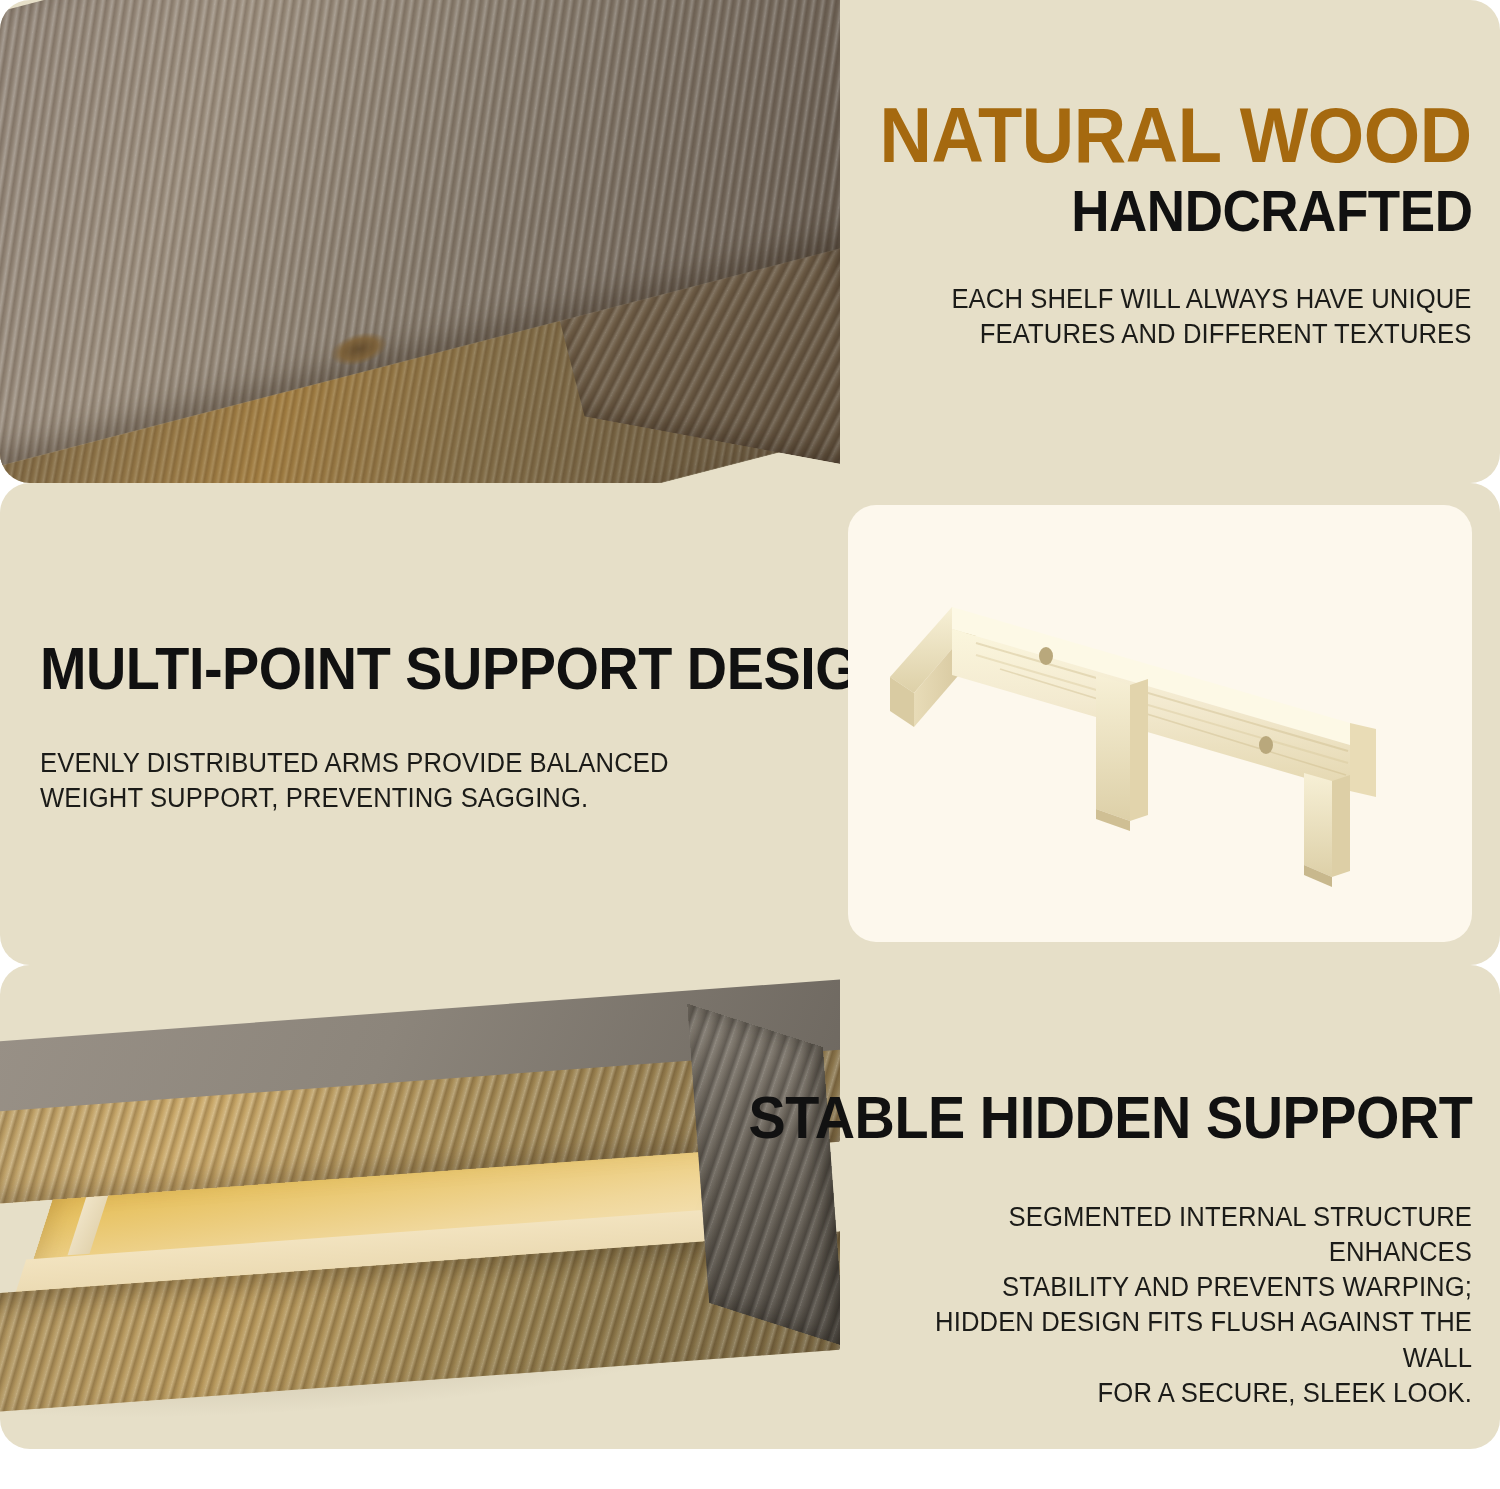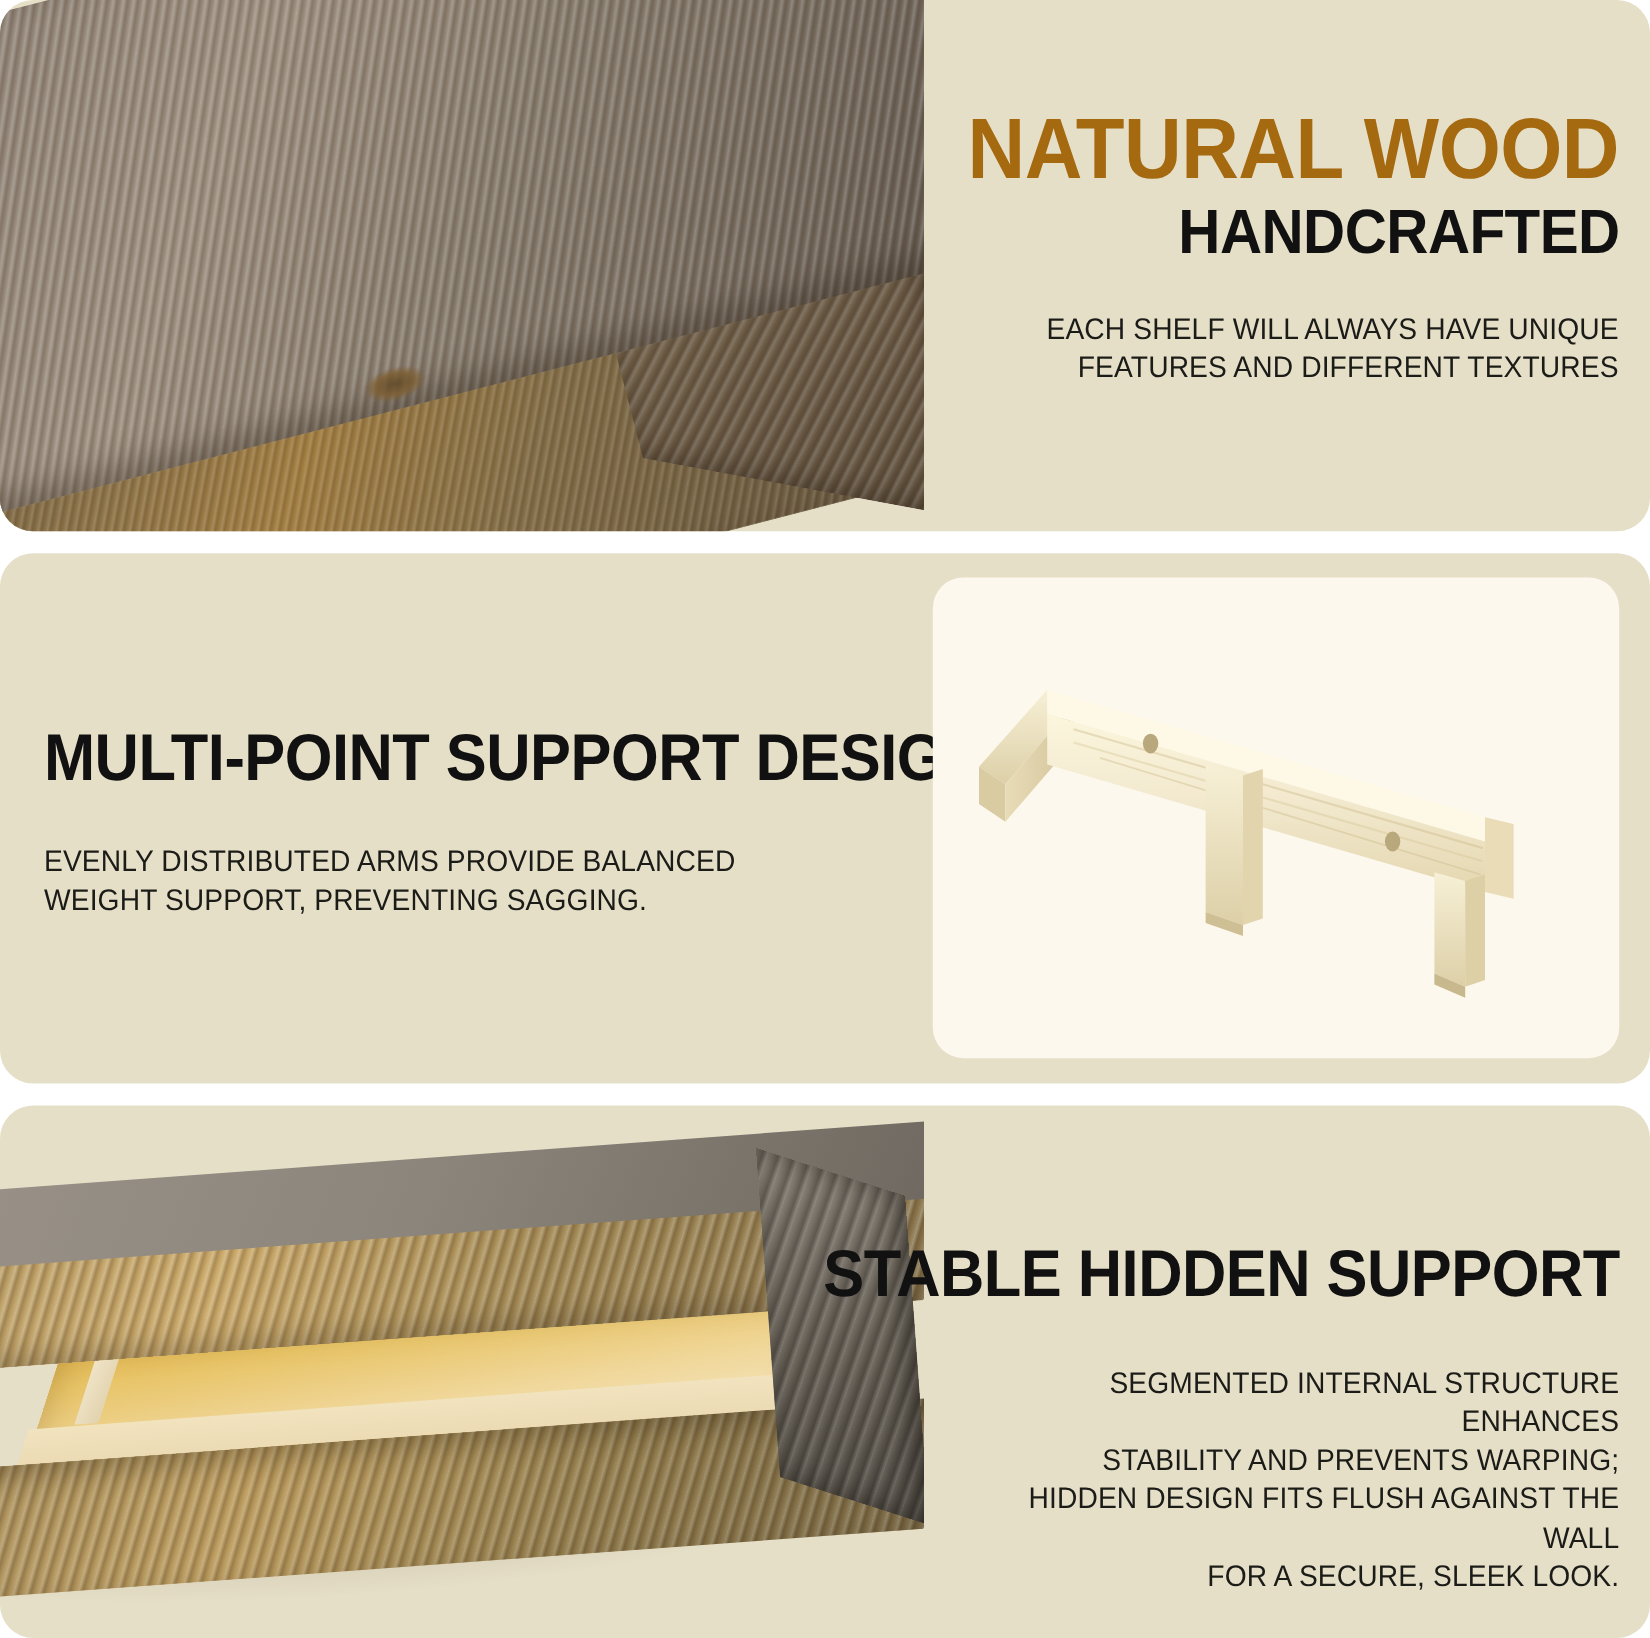--- a/index.html
+++ b/index.html
@@ -14,21 +14,20 @@
     font-family: "Liberation Sans", "DejaVu Sans", sans-serif;
     overflow: hidden;
     position: relative;
   }
 
   .infographic {
     position: absolute;
     inset: 0;
     display: flex;
     flex-direction: column;
-    gap: 20px;
     background: #ffffff;
   }
 
   
   .panel {
     position: relative;
     background: #e6dfc8;
     border-radius: 30px;
     overflow: hidden;
   }

